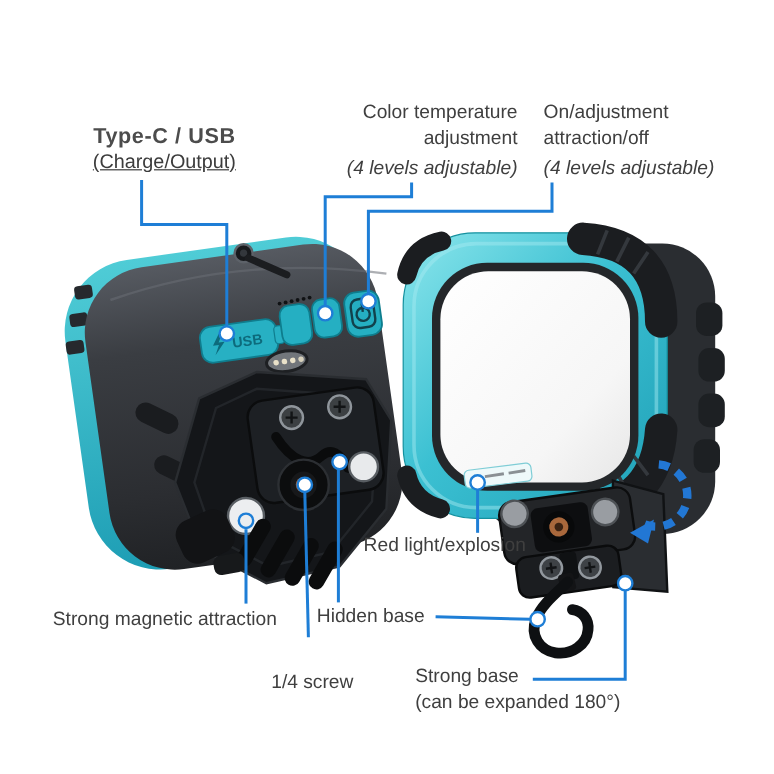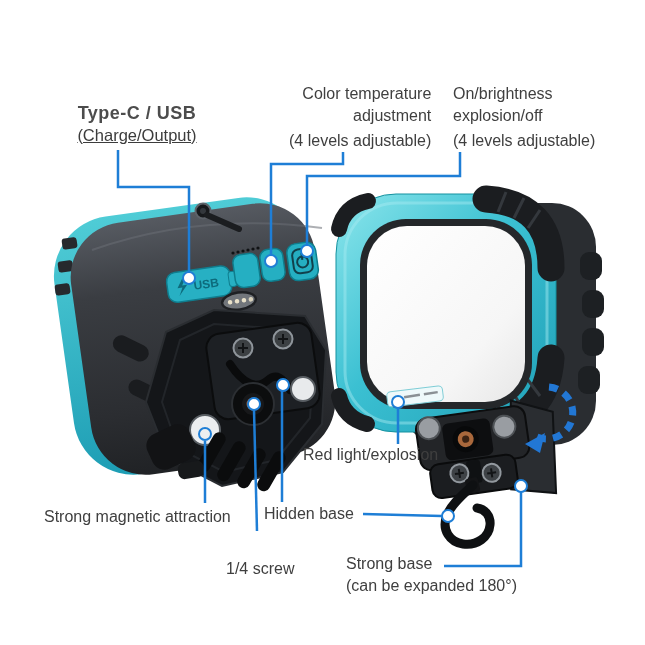--- a/index.html
+++ b/index.html
@@ -5,21 +5,21 @@
   html,body{margin:0;padding:0;background:#ffffff;}
   #stage{
     position:relative;width:645px;height:645px;background:#ffffff;overflow:hidden;
     font-family:"Liberation Sans","DejaVu Sans",sans-serif;
   }
   #scene{position:absolute;left:0;top:0;}
   .lbl{position:absolute;color:#3f3f3f;font-size:16px;line-height:22px;white-space:nowrap;}
   .lbl .t1{font-size:18px;font-weight:700;color:#4c4c4c;letter-spacing:.5px;}
   .lbl .t2{font-size:16.5px;color:#3c3c3c;text-decoration:underline;}
   .center{text-align:center;}
-  .gap{margin-top:3px;}
+  .gap{margin-top:3px;font-style:italic;}
 </style>
 </head>
 <body>
 
 <div id="stage">
 
 <svg id="scene" width="645" height="645" viewBox="0 0 645 645">
   <defs>
     <linearGradient id="bodyGrad" x1="0" y1="0" x2="0" y2="1">
       <stop offset="0" stop-color="#565a61"></stop>
@@ -242,22 +242,22 @@
   <div class="t2">(Charge/Output)</div>
 </div>
 
 <div class="lbl" style="left:289px;top:83px;text-align:right;">
   <div>Color temperature</div>
   <div>adjustment</div>
   <div class="gap">(4 levels adjustable)</div>
 </div>
 
 <div class="lbl" style="left:453px;top:83px;">
-  <div>On/brightness</div>
-  <div>explosion/off</div>
+  <div>On/adjustment</div>
+  <div>attraction/off</div>
   <div class="gap">(4 levels adjustable)</div>
 </div>
 
 <div class="lbl" style="left:303px;top:444px;">
   <span>Red light/explosion</span>
 </div>
 
 <div class="lbl" style="left:44px;top:506px;">
   <span>Strong magnetic attraction</span>
 </div>

